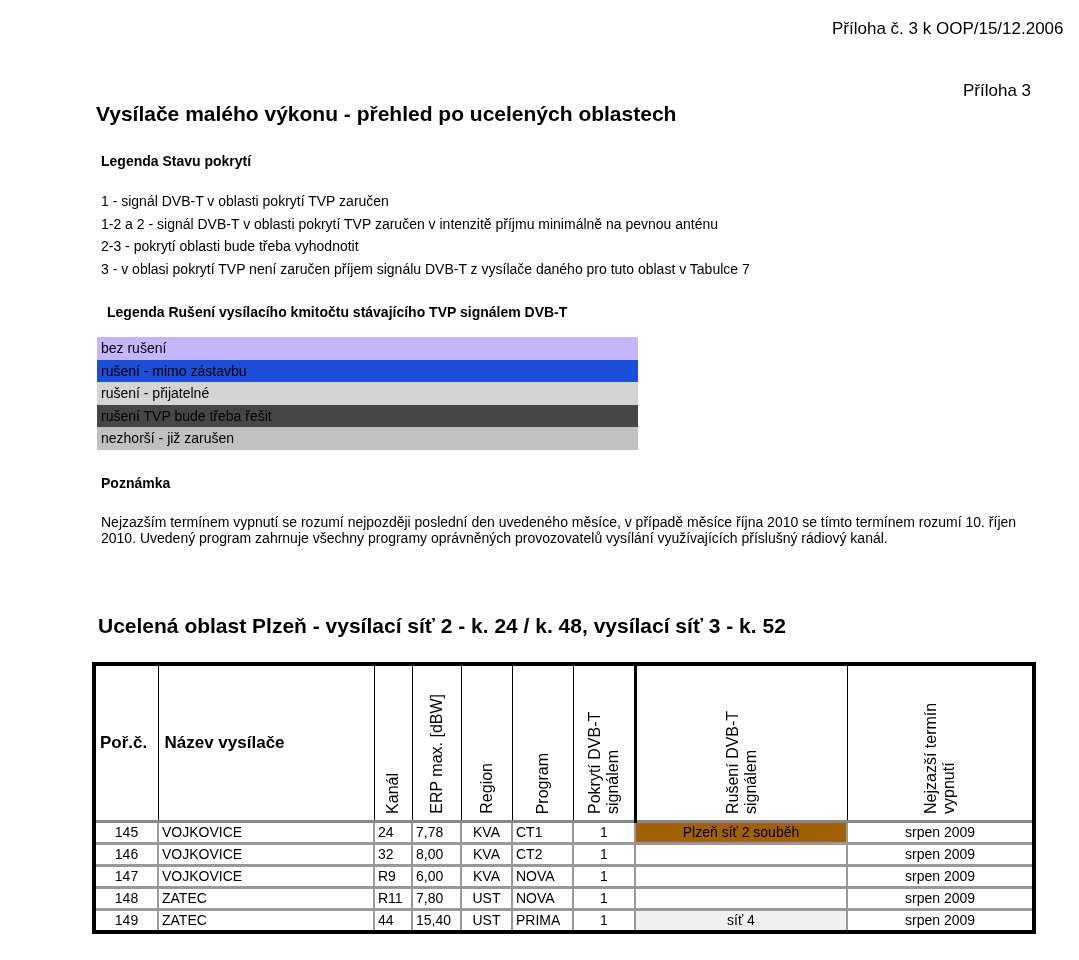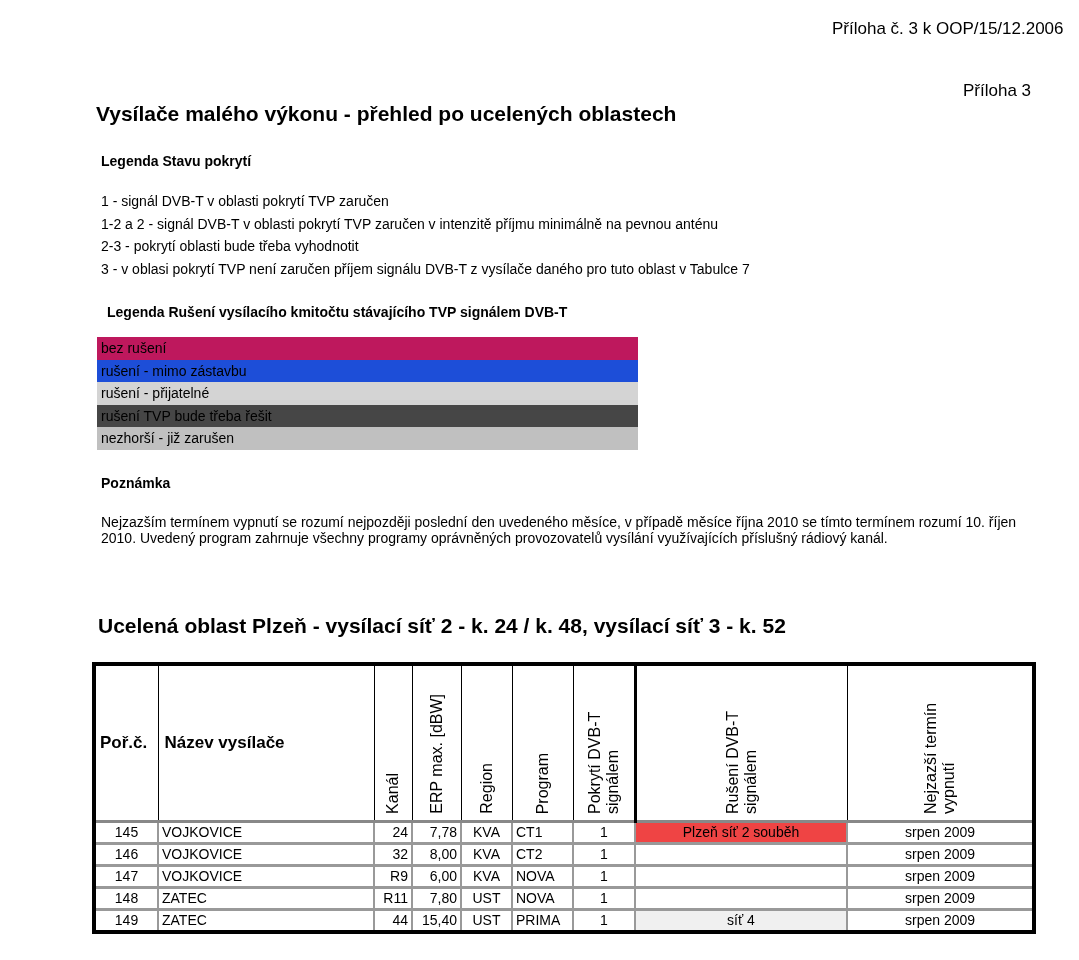--- a/index.html
+++ b/index.html
@@ -23,41 +23,41 @@
   th { border-left:1px solid #000; vertical-align:bottom; padding:0; height:150px; font-weight:normal; font-size:16px; }
   th:first-child { border-left:none; }
   th.horiz { vertical-align:middle; font-weight:bold; font-size:17px; text-align:left; padding-left:6px; }
   th.thick { border-left:3px solid #000; }
   .vert { writing-mode:vertical-rl; transform:rotate(180deg); display:inline-block; text-align:left; line-height:18px; padding-top:2px; padding-bottom:4px; }
   thead tr { border-bottom:3px solid #888; }
   td { border-left:2px solid #999; border-top:3px solid #999; font-size:14px; height:19px; padding:0 3px; white-space:nowrap; overflow:hidden; line-height:19px; }
   td:first-child { border-left:none; }
   tbody tr:first-child td { border-top:none; }
   td.c { text-align:center; }
-  td.r { text-align:right; }
+  td.r { }
   td.l { text-align:left; }
 </style>
 </head>
 <body>
 
 <div id="annex-ref" class="abs">Příloha č. 3 k OOP/15/12.2006</div>
 <div id="annex-label" class="abs">Příloha 3</div>
 <div id="doc-title" class="abs">Vysílače malého výkonu - přehled po ucelených oblastech</div>
 
 <div id="legend1-head" class="abs sec-head">Legenda Stavu pokrytí</div>
 <div id="legend1-list" class="abs">
   <div>1 - signál DVB-T v oblasti pokrytí TVP zaručen</div>
   <div>1-2 a  2 - signál DVB-T v oblasti pokrytí TVP zaručen v intenzitě příjmu minimálně na pevnou anténu</div>
   <div>2-3  - pokrytí oblasti bude třeba vyhodnotit</div>
   <div>3 - v oblasi pokrytí TVP není zaručen příjem signálu DVB-T z vysílače daného pro tuto oblast v Tabulce 7</div>
 </div>
 
 <div id="legend2-head" class="abs sec-head">Legenda Rušení vysílacího kmitočtu stávajícího TVP signálem DVB-T</div>
 <div id="legend2" class="abs">
-  <div class="lg-row" style="background: #be185d;">bez rušení</div>
+  <div class="lg-row" style="background: #c4b5fd;">bez rušení</div>
   <div class="lg-row" style="background: #1d4ed8;">rušení - mimo zástavbu</div>
   <div class="lg-row" style="background: rgb(212, 212, 212);">rušení - přijatelné</div>
   <div class="lg-row" style="background: rgb(70, 70, 70);">rušení TVP bude třeba řešit</div>
   <div class="lg-row" style="background: rgb(192, 192, 192);">nezhorší - již zarušen</div>
 </div>
 
 <div id="note-head" class="abs sec-head">Poznámka</div>
 <div id="note-text" class="abs">Nejzazším termínem vypnutí se rozumí nejpozději poslední den uvedeného měsíce, v případě měsíce října 2010 se tímto termínem rozumí 10. říjen 2010. Uvedený program zahrnuje všechny programy oprávněných provozovatelů vysílání využívajících příslušný rádiový kanál.</div>
 
 <div id="area-title" class="abs">Ucelená oblast Plzeň - vysílací síť 2 - k. 24 / k. 48, vysílací síť 3 - k. 52</div>
@@ -90,21 +90,21 @@
     </thead>
     <tbody id="tbody">
         <tr>
           <td class="c">145</td>
           <td class="l">VOJKOVICE</td>
           <td class="r">24</td>
           <td class="r">7,78</td>
           <td class="c">KVA</td>
           <td class="l">CT1</td>
           <td class="c">1</td>
-          <td class="c" style="background: #ef4444;">Plzeň síť 2 souběh</td>
+          <td class="c" style="background: #a16207;">Plzeň síť 2 souběh</td>
           <td class="c">srpen 2009</td>
         </tr>
         <tr>
           <td class="c">146</td>
           <td class="l">VOJKOVICE</td>
           <td class="r">32</td>
           <td class="r">8,00</td>
           <td class="c">KVA</td>
           <td class="l">CT2</td>
           <td class="c">1</td>

